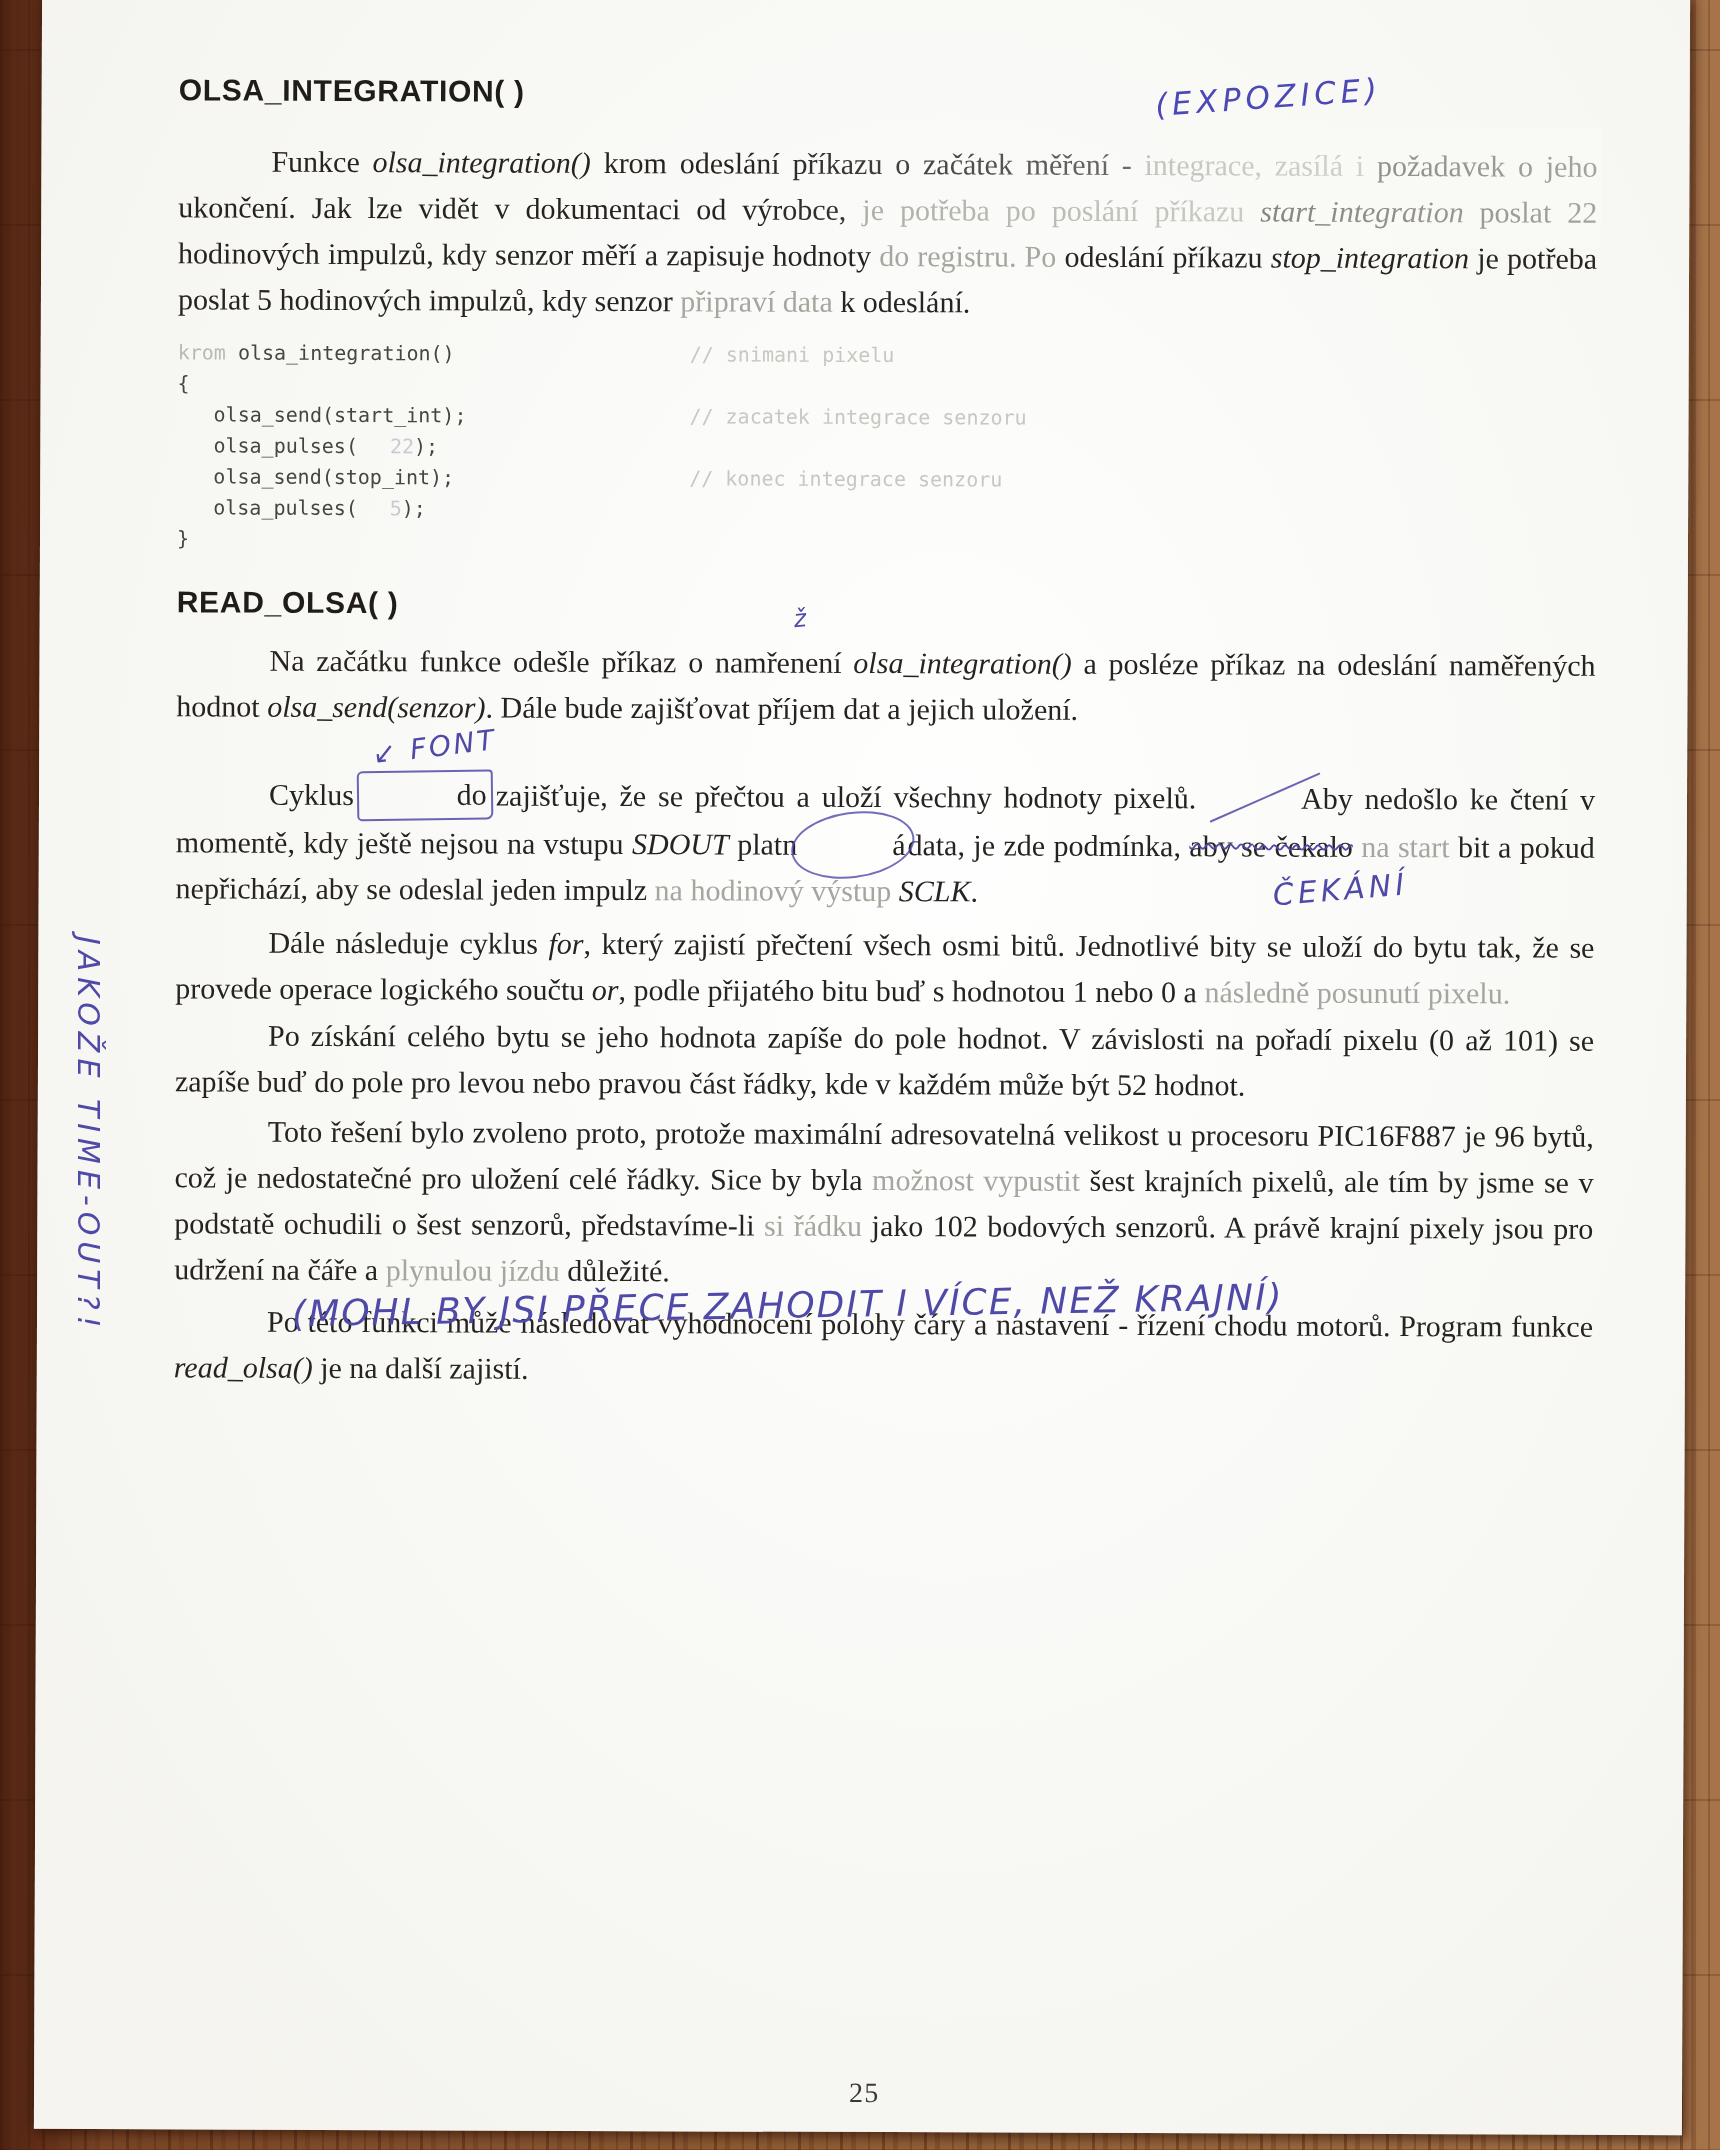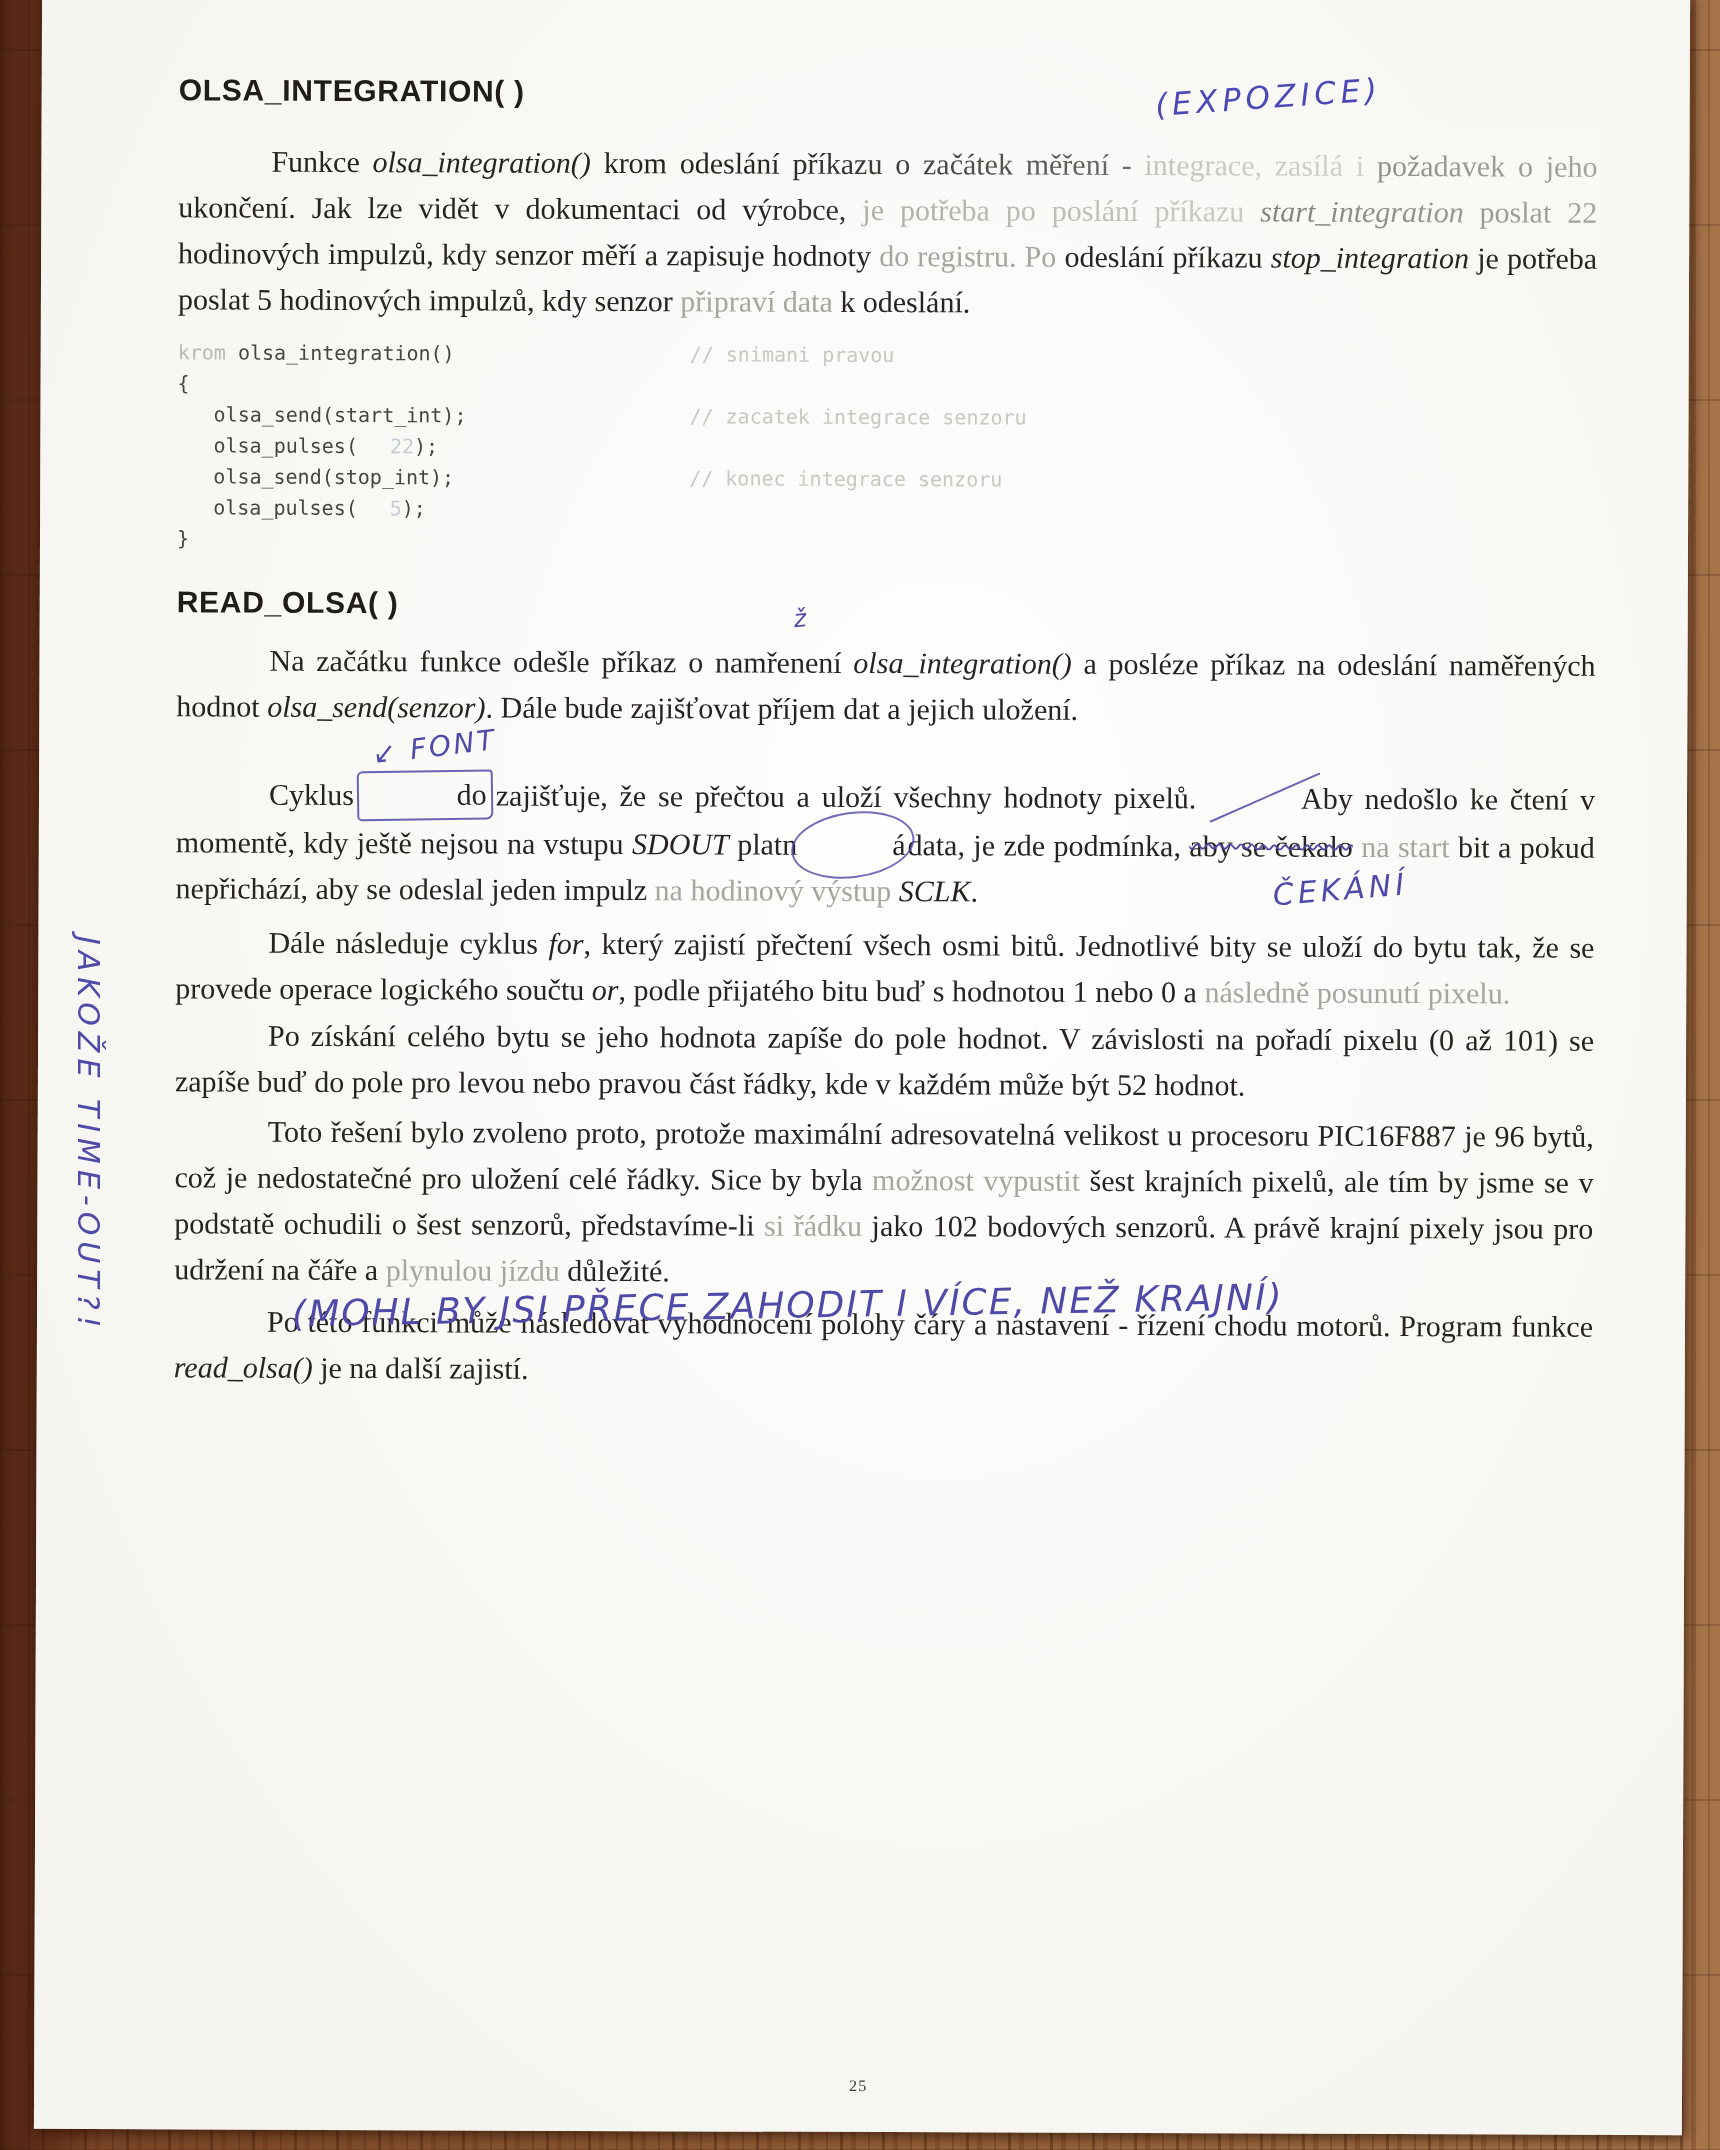--- a/index.html
+++ b/index.html
@@ -101,42 +101,42 @@
   .hw-mohl{
     left:118px;bottom:-31px;font-size:36px;letter-spacing:2px;
     transform:rotate(-1.2deg);max-width:1411px;
   }
   .hw-margin-note{
     left:106px;top:936px;width:444px;font-size:30px;letter-spacing:6px;
     transform:rotate(90deg);transform-origin:left top;
   }
   .page-number{
     position:absolute;left:815px;top:2086px;
-    font-size:16px;color:#3c3834;letter-spacing:1.3px;
+    font-size:28px;color:#3c3834;letter-spacing:1.3px;
   }
   
   .fade-overlay{
     position:absolute;pointer-events:none;
     left:706px;top:134px;width:854px;height:121px;
     background:linear-gradient(90deg, rgba(250,250,247,0) 0%, rgba(250,250,247,0.45) 60%, rgba(250,250,247,0.6) 100%);
   }
 </style>
 </head>
 <body>
 
 <div class="desk">
   <div class="paper">
     <div class="content">
 
       <h1 class="h1-first">OLSA_INTEGRATION( )</h1>
 
       <p class="body-text indent p1"><span>Funkce </span><span class="seg-i">olsa_integration()</span><span> krom odeslání příkazu o začátek měření - </span><span class="seg-f">integrace, zasílá i</span><span> požadavek o jeho ukončení. Jak lze vidět v dokumentaci od výrobce, </span><span class="seg-f">je potřeba po poslání příkazu</span><span> </span><span class="seg-i">start_integration</span><span> poslat 22 hodinových impulzů, kdy senzor měří a zapisuje hodnoty </span><span class="seg-f">do registru. Po</span><span> odeslání příkazu </span><span class="seg-i">stop_integration</span><span> je potřeba poslat 5 hodinových impulzů, kdy senzor </span><span class="seg-f">připraví data</span><span> k odeslání.</span></p>
 
       <div class="code-block">
-          <div class="code-line"><span class="code-left"><span class="seg-kw">krom </span><span>olsa_integration()</span></span><span class="code-comment">// snimani pravou</span></div>
+          <div class="code-line"><span class="code-left"><span class="seg-kw">krom </span><span>olsa_integration()</span></span><span class="code-comment">// snimani pixelu</span></div>
           <div class="code-line"><span class="code-left"><span>{</span></span><span class="code-comment"></span></div>
           <div class="code-line"><span class="code-left"><span>   olsa_send(start_int);</span></span><span class="code-comment">// zacatek integrace senzoru</span></div>
           <div class="code-line"><span class="code-left"><span>   olsa_pulses(</span><span class="seg-num">22</span><span>);</span></span><span class="code-comment"></span></div>
           <div class="code-line"><span class="code-left"><span>   olsa_send(stop_int);</span></span><span class="code-comment">// konec integrace senzoru</span></div>
           <div class="code-line"><span class="code-left"><span>   olsa_pulses(</span><span class="seg-num">5</span><span>);</span></span><span class="code-comment"></span></div>
           <div class="code-line"><span class="code-left"><span>}</span></span><span class="code-comment"></span></div>
         </div>
 
       <h1 class="h1-second">READ_OLSA( )</h1>
 

